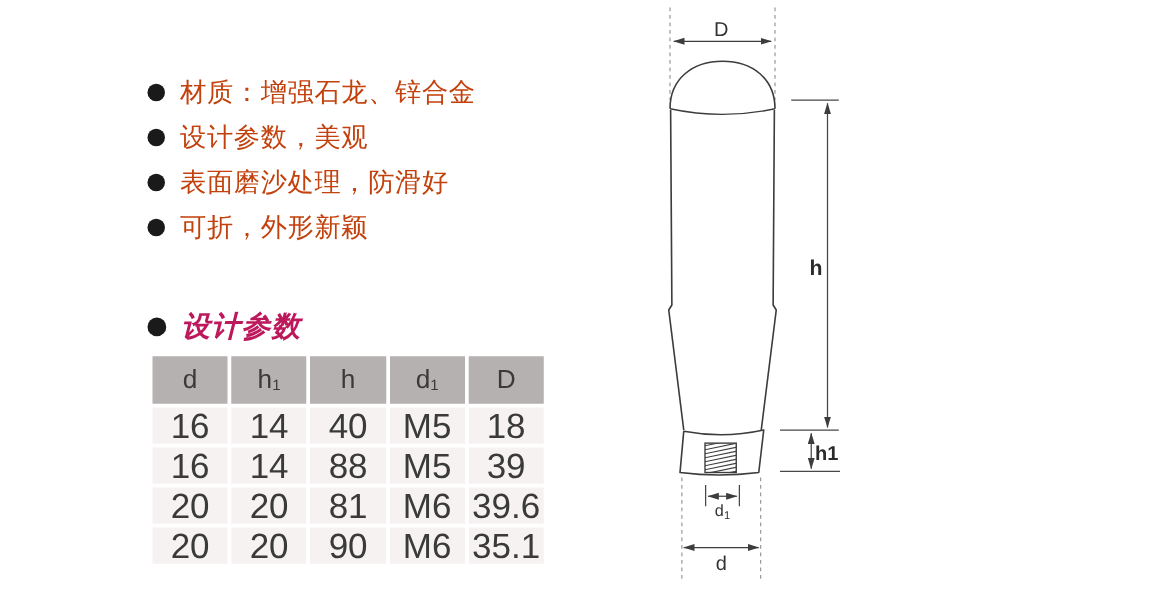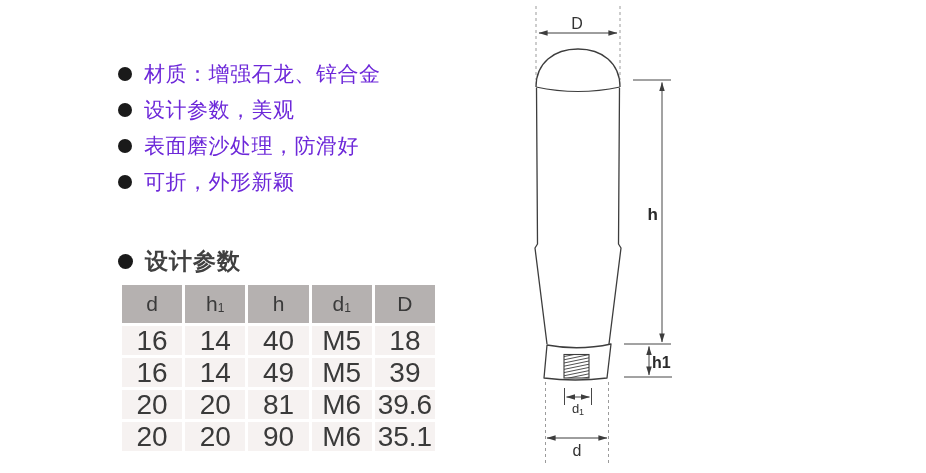--- a/index.html
+++ b/index.html
@@ -19,33 +19,33 @@
     display:flex;align-items:center;
     height:36px;
   }
   .dot{
     width:14px;height:14px;border-radius:50%;
     background:#1a1a1a;flex:0 0 14px;
     margin-right:12px;
   }
   .feature-text{
     font-size:21px;
-    color:#6d28d9;
+    color:#c2410c;
     white-space:nowrap;
     letter-spacing:0.5px;
   }
   
   .section-title{
     position:absolute;left:118px;top:246px;
     display:flex;align-items:center;height:30px;
   }
   .section-title .dot{width:15px;height:15px;flex-basis:15px;}
   .section-title-text{
-    font-size:23px;font-weight:bold;color:#404040;
-    letter-spacing:1px;white-space:nowrap;
+    font-size:23px;font-weight:bold;color:#be185d;
+    letter-spacing:1px;white-space:nowrap;font-style:italic;
   }
   
   .param-table{
     position:absolute;left:122px;top:285px;
     width:313px;
     display:grid;
     grid-template-columns:repeat(5,1fr);
     gap:3px;
   }
   .th{
@@ -122,21 +122,21 @@
       </div>
 
     <div class="td">16</div>
     <div class="td">14</div>
     <div class="td">40</div>
     <div class="td">M5</div>
     <div class="td">18</div>
 
     <div class="td">16</div>
     <div class="td">14</div>
-    <div class="td">49</div>
+    <div class="td">88</div>
     <div class="td">M5</div>
     <div class="td">39</div>
 
     <div class="td">20</div>
     <div class="td">20</div>
     <div class="td">81</div>
     <div class="td">M6</div>
     <div class="td">39.6</div>
 
     <div class="td">20</div>

